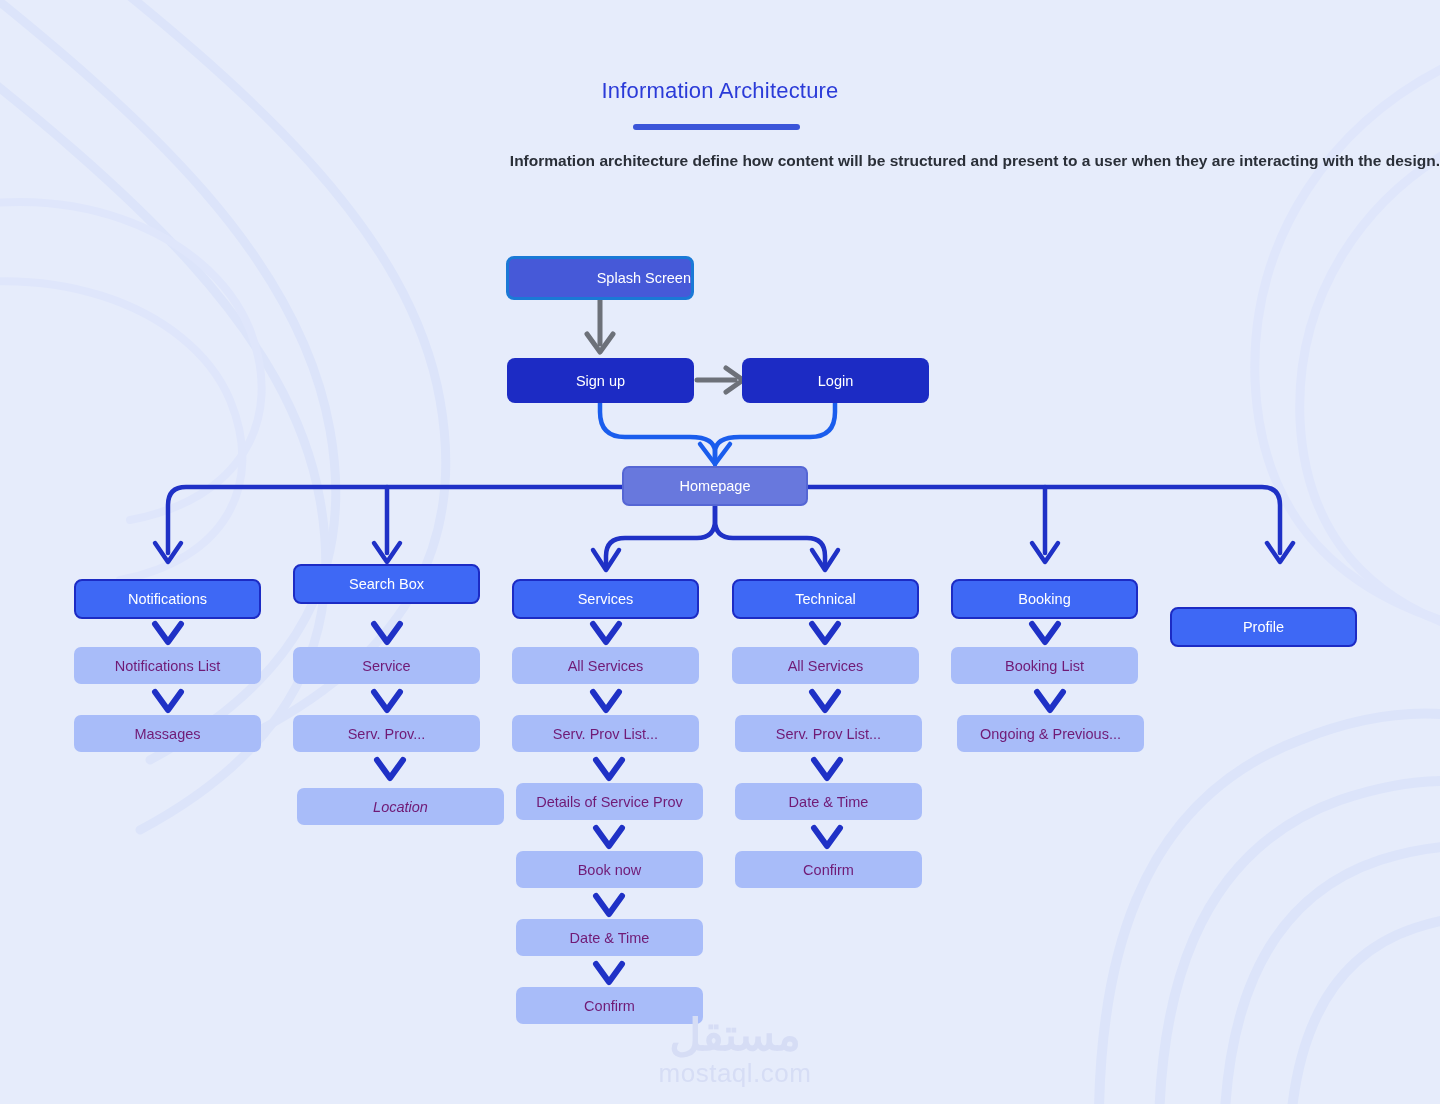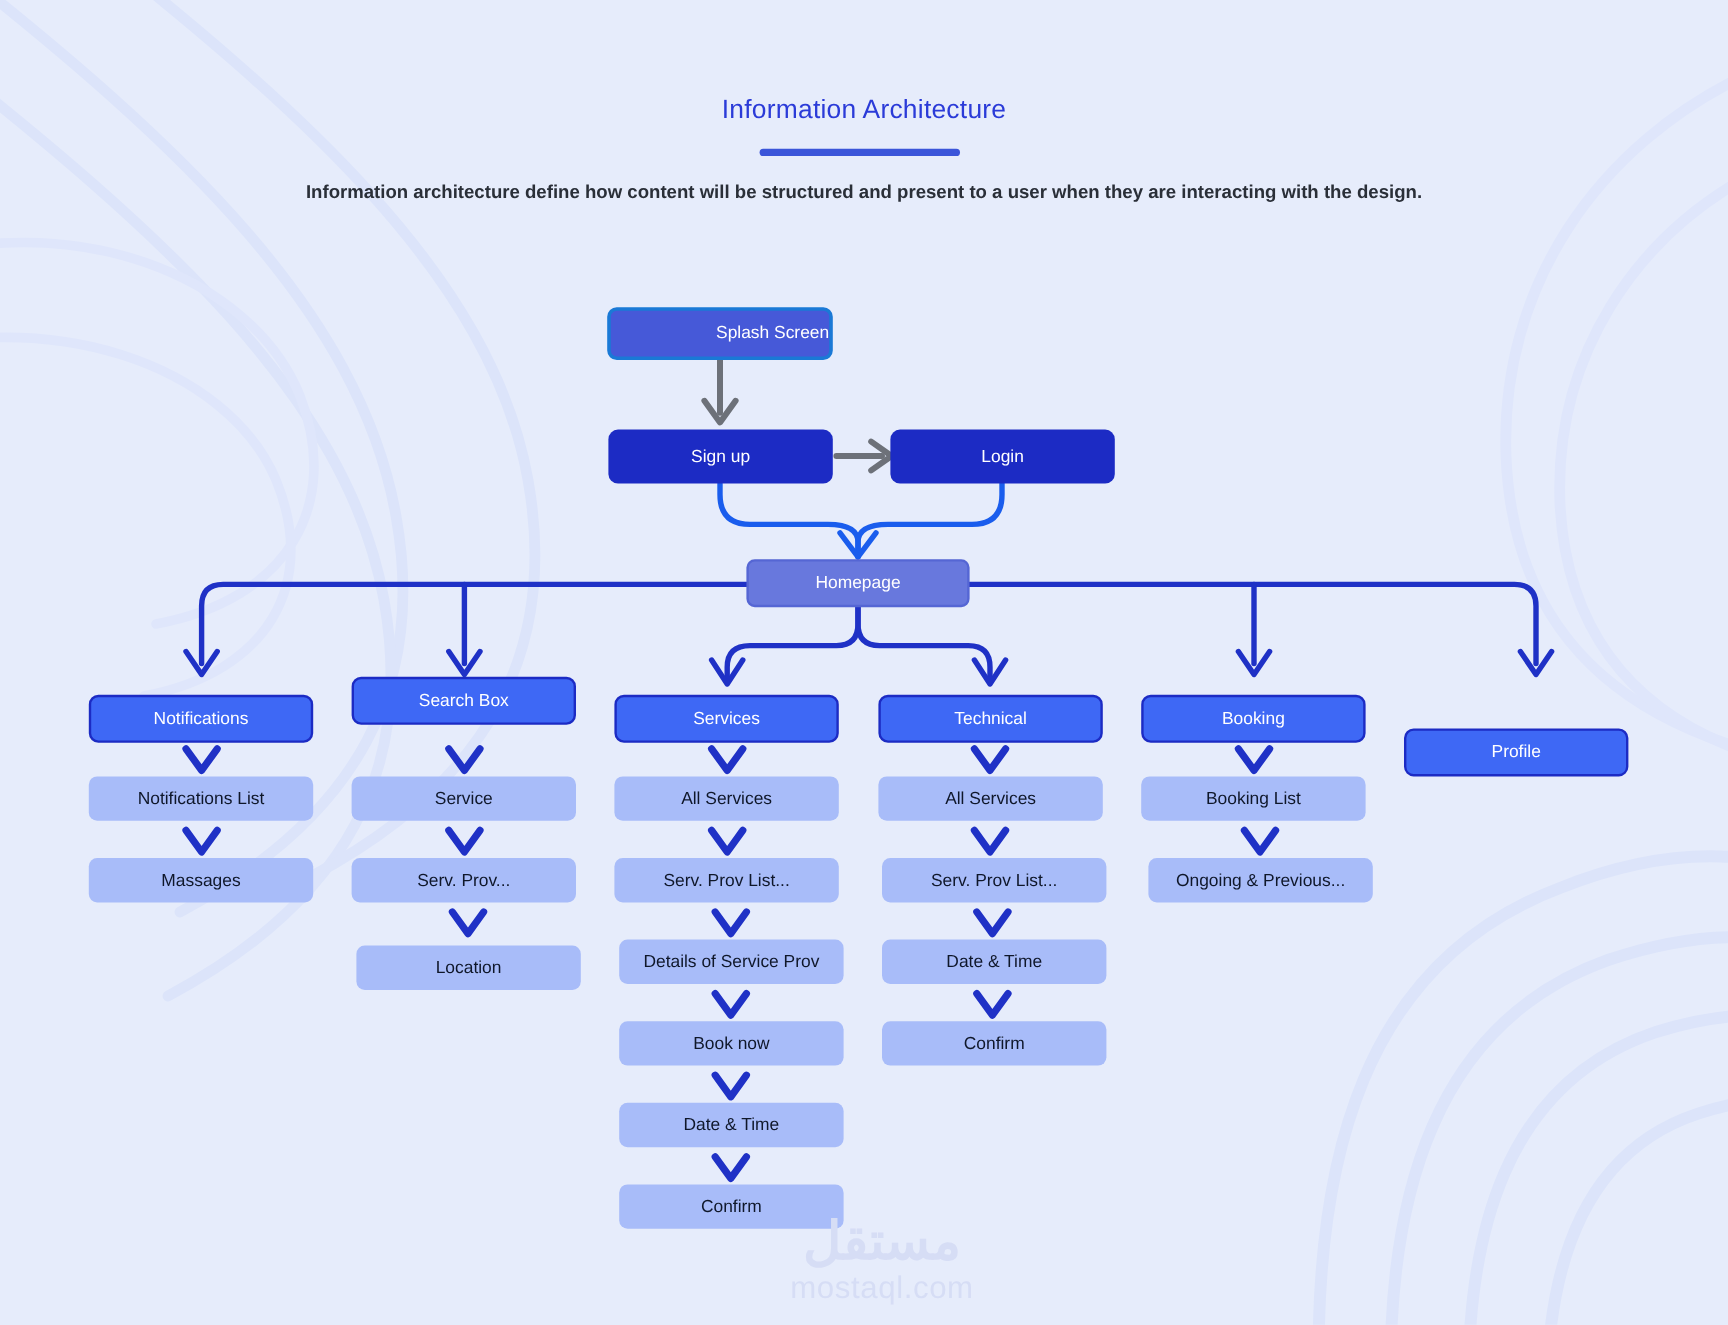--- a/index.html
+++ b/index.html
@@ -53,21 +53,21 @@
     width: 167px;
     height: 6px;
     border-radius: 3px;
     background: #3b55d9;
   }
   .subtitle {
     position: absolute;
     left: 0;
     top: 152px;
     width: 1440px;
-    text-align: center;
+    text-align: right;
     font-size: 15.5px;
     font-weight: bold;
     color: #2a2f38;
   }
 
   
   #connectors {
     position: absolute;
     left: 0;
     top: 0;
@@ -106,21 +106,21 @@
   }
   .node.primary {
     background: #3e68f5;
     border: 2.5px solid #1c2bc4;
     border-radius: 8px;
   }
   .node.light {
     background: #a8bcf9;
     border: none;
     border-radius: 7px;
-    color: #0f172a;
+    color: #701a75;
   }
 
   
   .watermark {
     position: absolute;
     left: 620px;
     top: 1012px;
     width: 230px;
     height: 86px;
     text-align: center;
@@ -276,21 +276,21 @@
 
   <div class="node primary" style="left:293px; top:564px; width:187px; height:40px;">
     <span>Search Box</span>
   </div>
   <div class="node light" style="left:293px; top:647px; width:187px; height:37px;">
     <span>Service</span>
   </div>
   <div class="node light" style="left:293px; top:715px; width:187px; height:37px;">
     <span>Serv. Prov...</span>
   </div>
-  <div class="node light" style="left:297px; top:788px; width:187px; height:37px;">
+  <div class="node light" style="left:297px; top:788px; width:207px; height:37px;font-style:italic;">
     <span>Location</span>
   </div>
 
   <div class="node primary" style="left:512px; top:579px; width:187px; height:40px;">
     <span>Services</span>
   </div>
   <div class="node light" style="left:512px; top:647px; width:187px; height:37px;">
     <span>All Services</span>
   </div>
   <div class="node light" style="left:512px; top:715px; width:187px; height:37px;">

